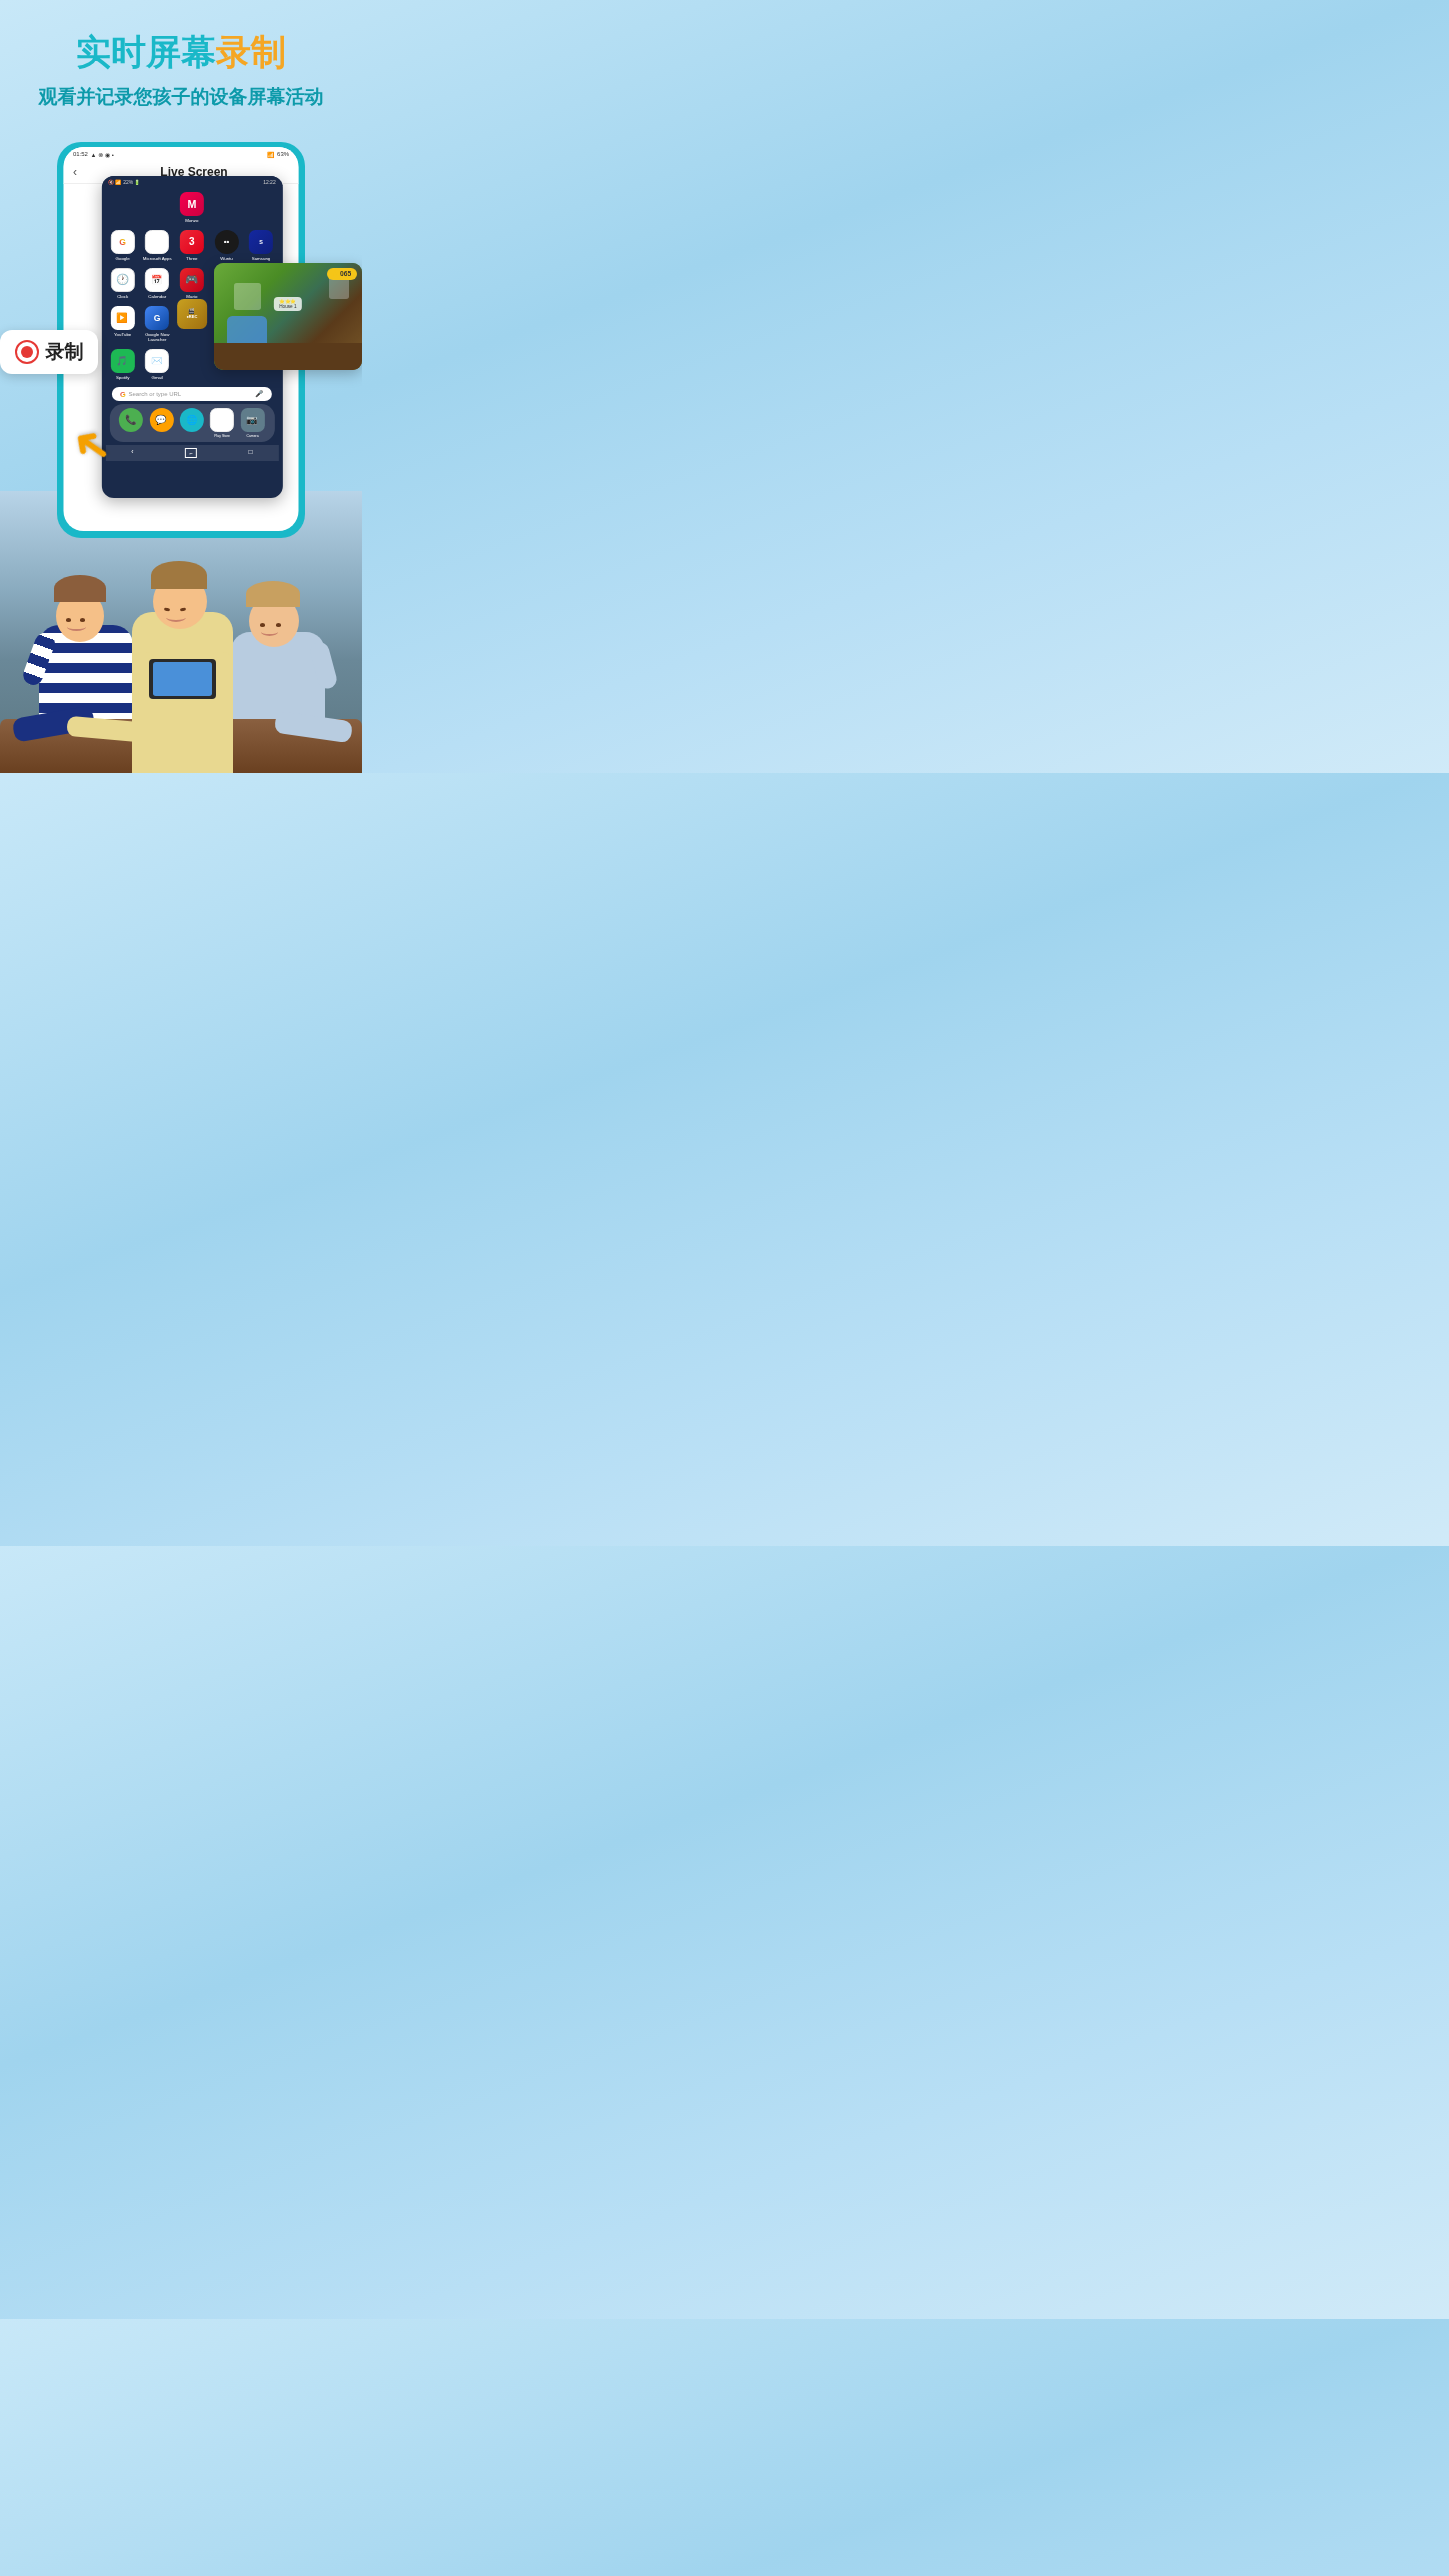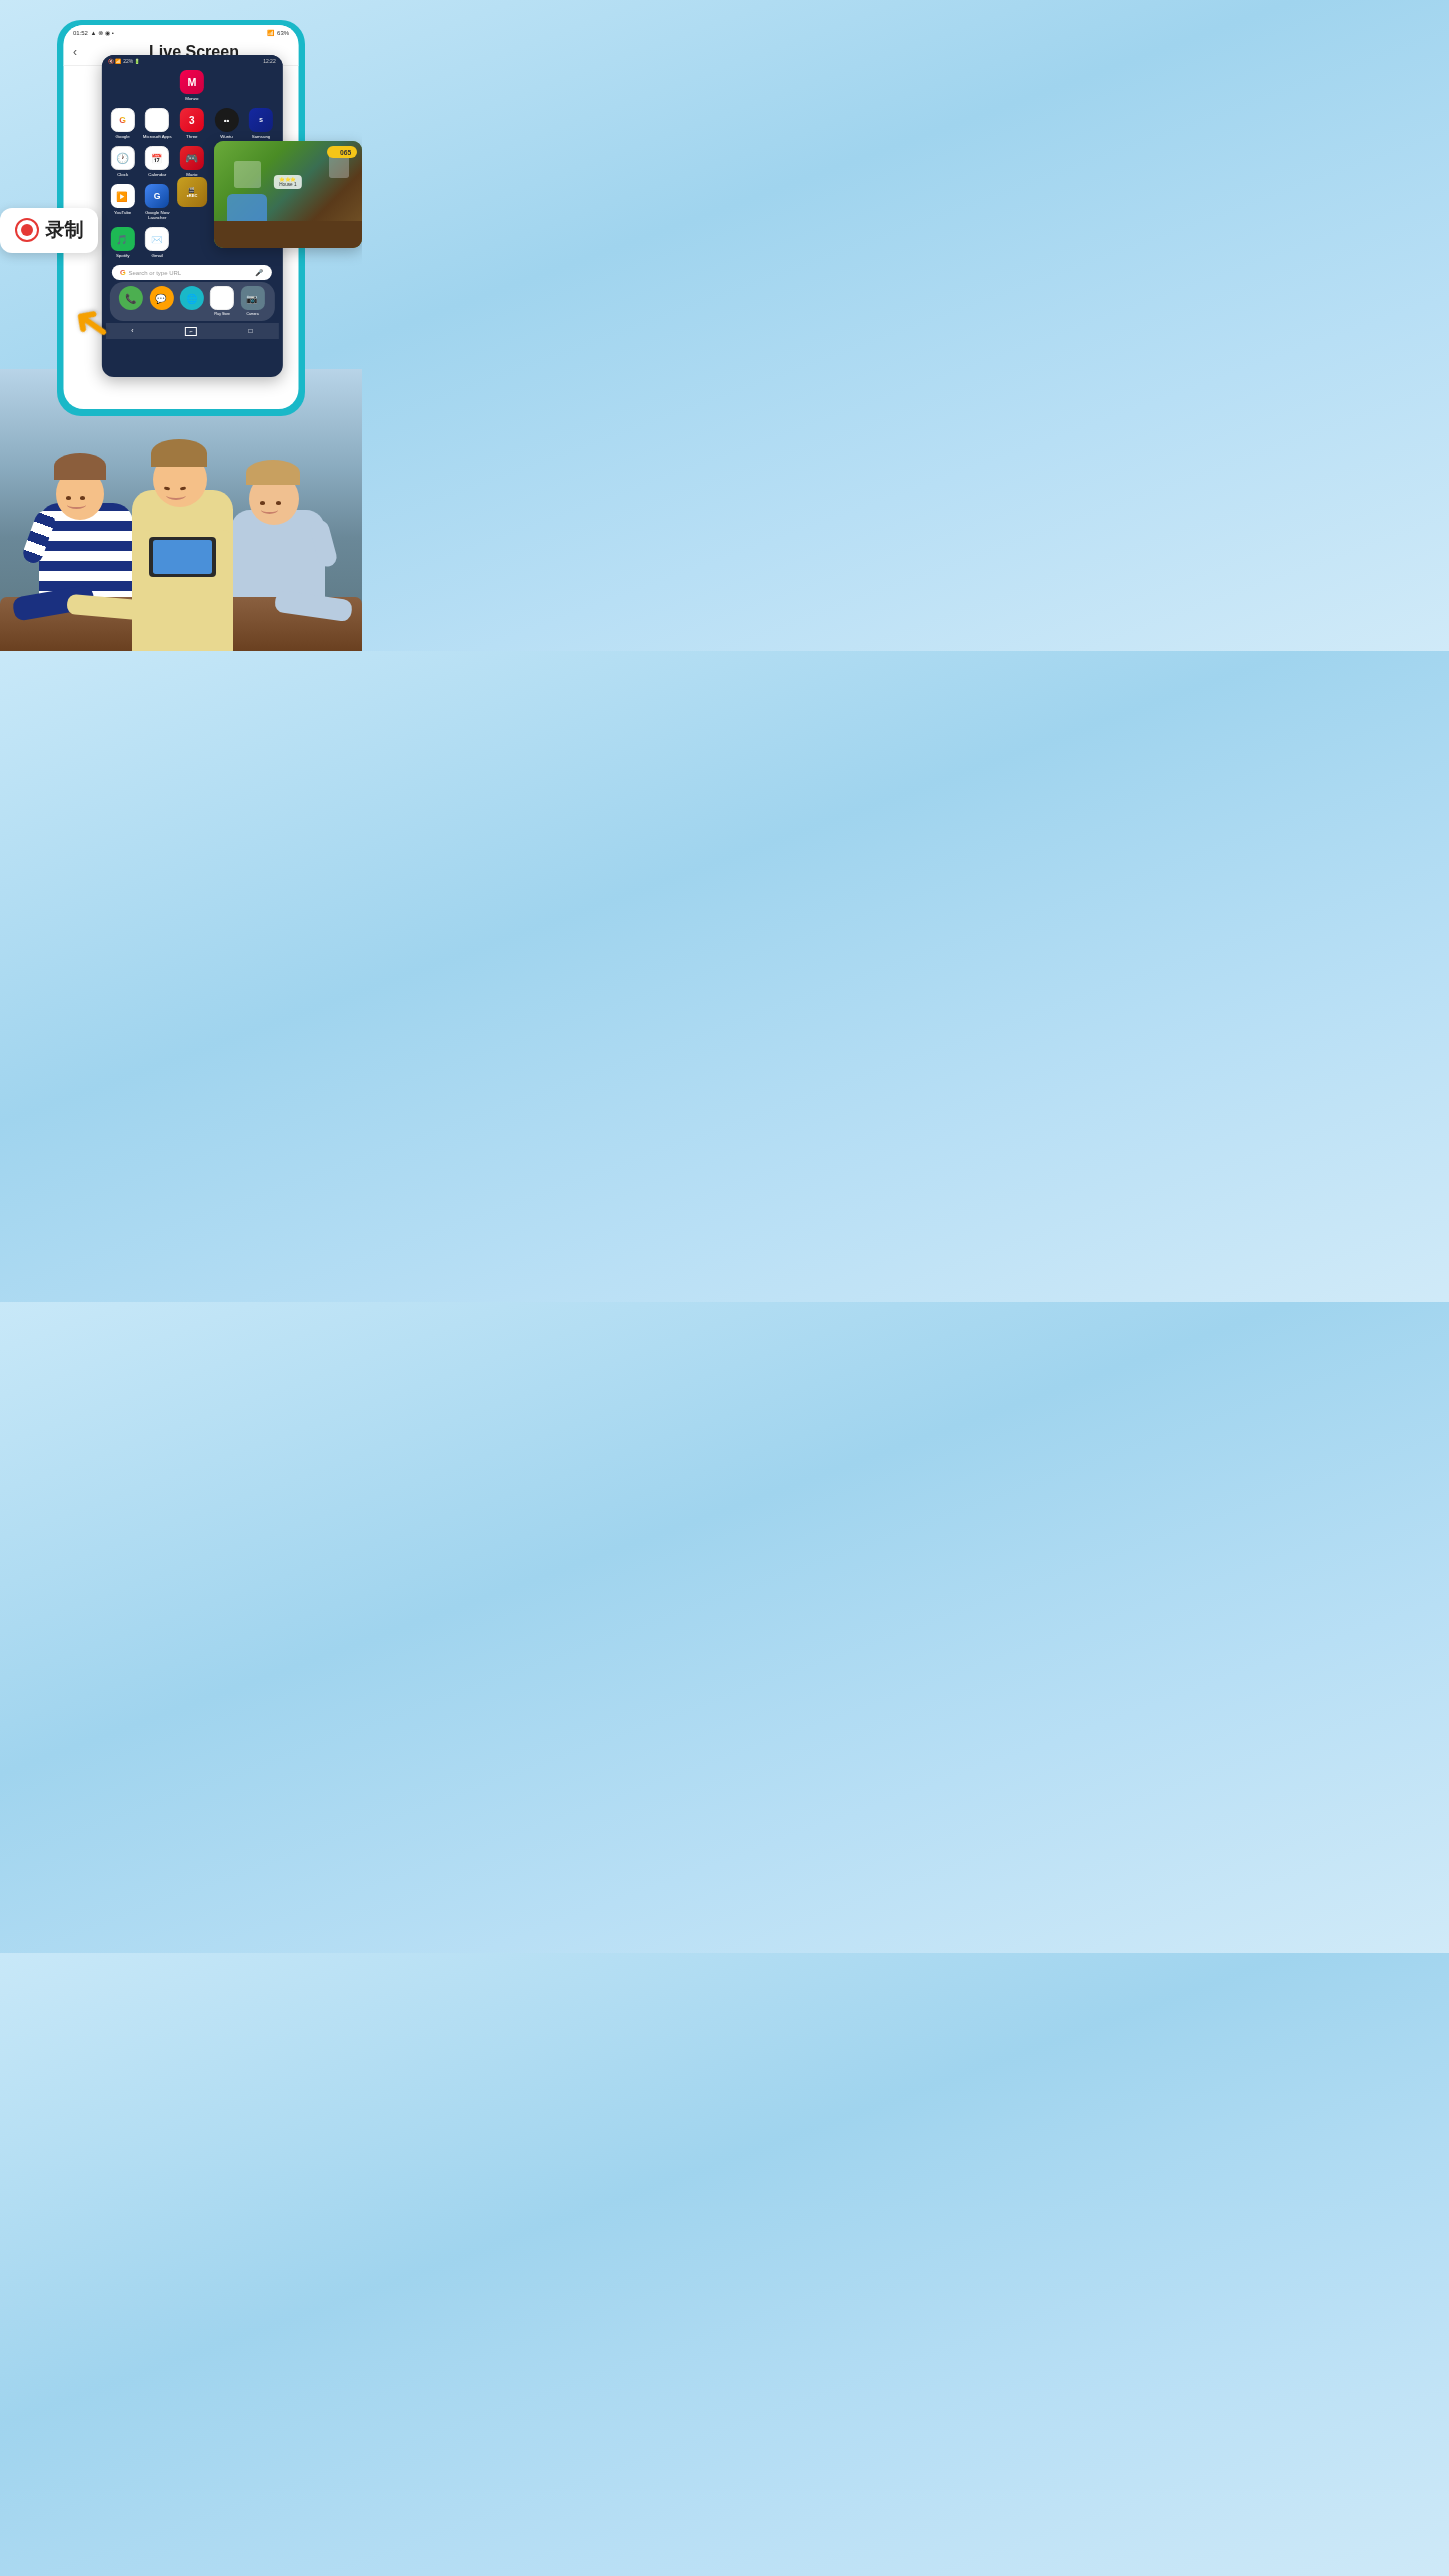--- a/index.html
+++ b/index.html
@@ -91,21 +91,21 @@
       border-bottom: 0.7px solid #eee;
       position: relative;
     }
     .live-back {
       position: absolute;
       left: 9.4px;
       font-size: 12px;
       color: #555;
     }
     .live-title {
-      font-size: 16px;
+      font-size: 12px;
       font-weight: 600;
       color: #222;
       padding-left: 26px;
     }
 
     
     .child-phone {
       position: absolute;
       left: 50%;
       top: 29.5px;
@@ -285,20 +285,26 @@
       flex: 1;
     }
     .mic-icon { font-size: 6.7px; color: #666; }
 
   </style>
 </head>
 <body>
 
 <div class="page-wrapper">
 
+  <div class="header-area">
+    <span class="title-main">
+      <span class="title-teal">实时屏幕</span><span class="title-orange">录制</span>
+    </span>
+    <span class="subtitle">观看并记录您孩子的设备屏幕活动</span>
+  </div>
 
   <div class="phone-section">
 
     <div class="phone-frame"></div>
 
     <div class="phone-inner">
 
       <div class="status-bar">
         <div class="status-left">
           <span>01:52</span>

